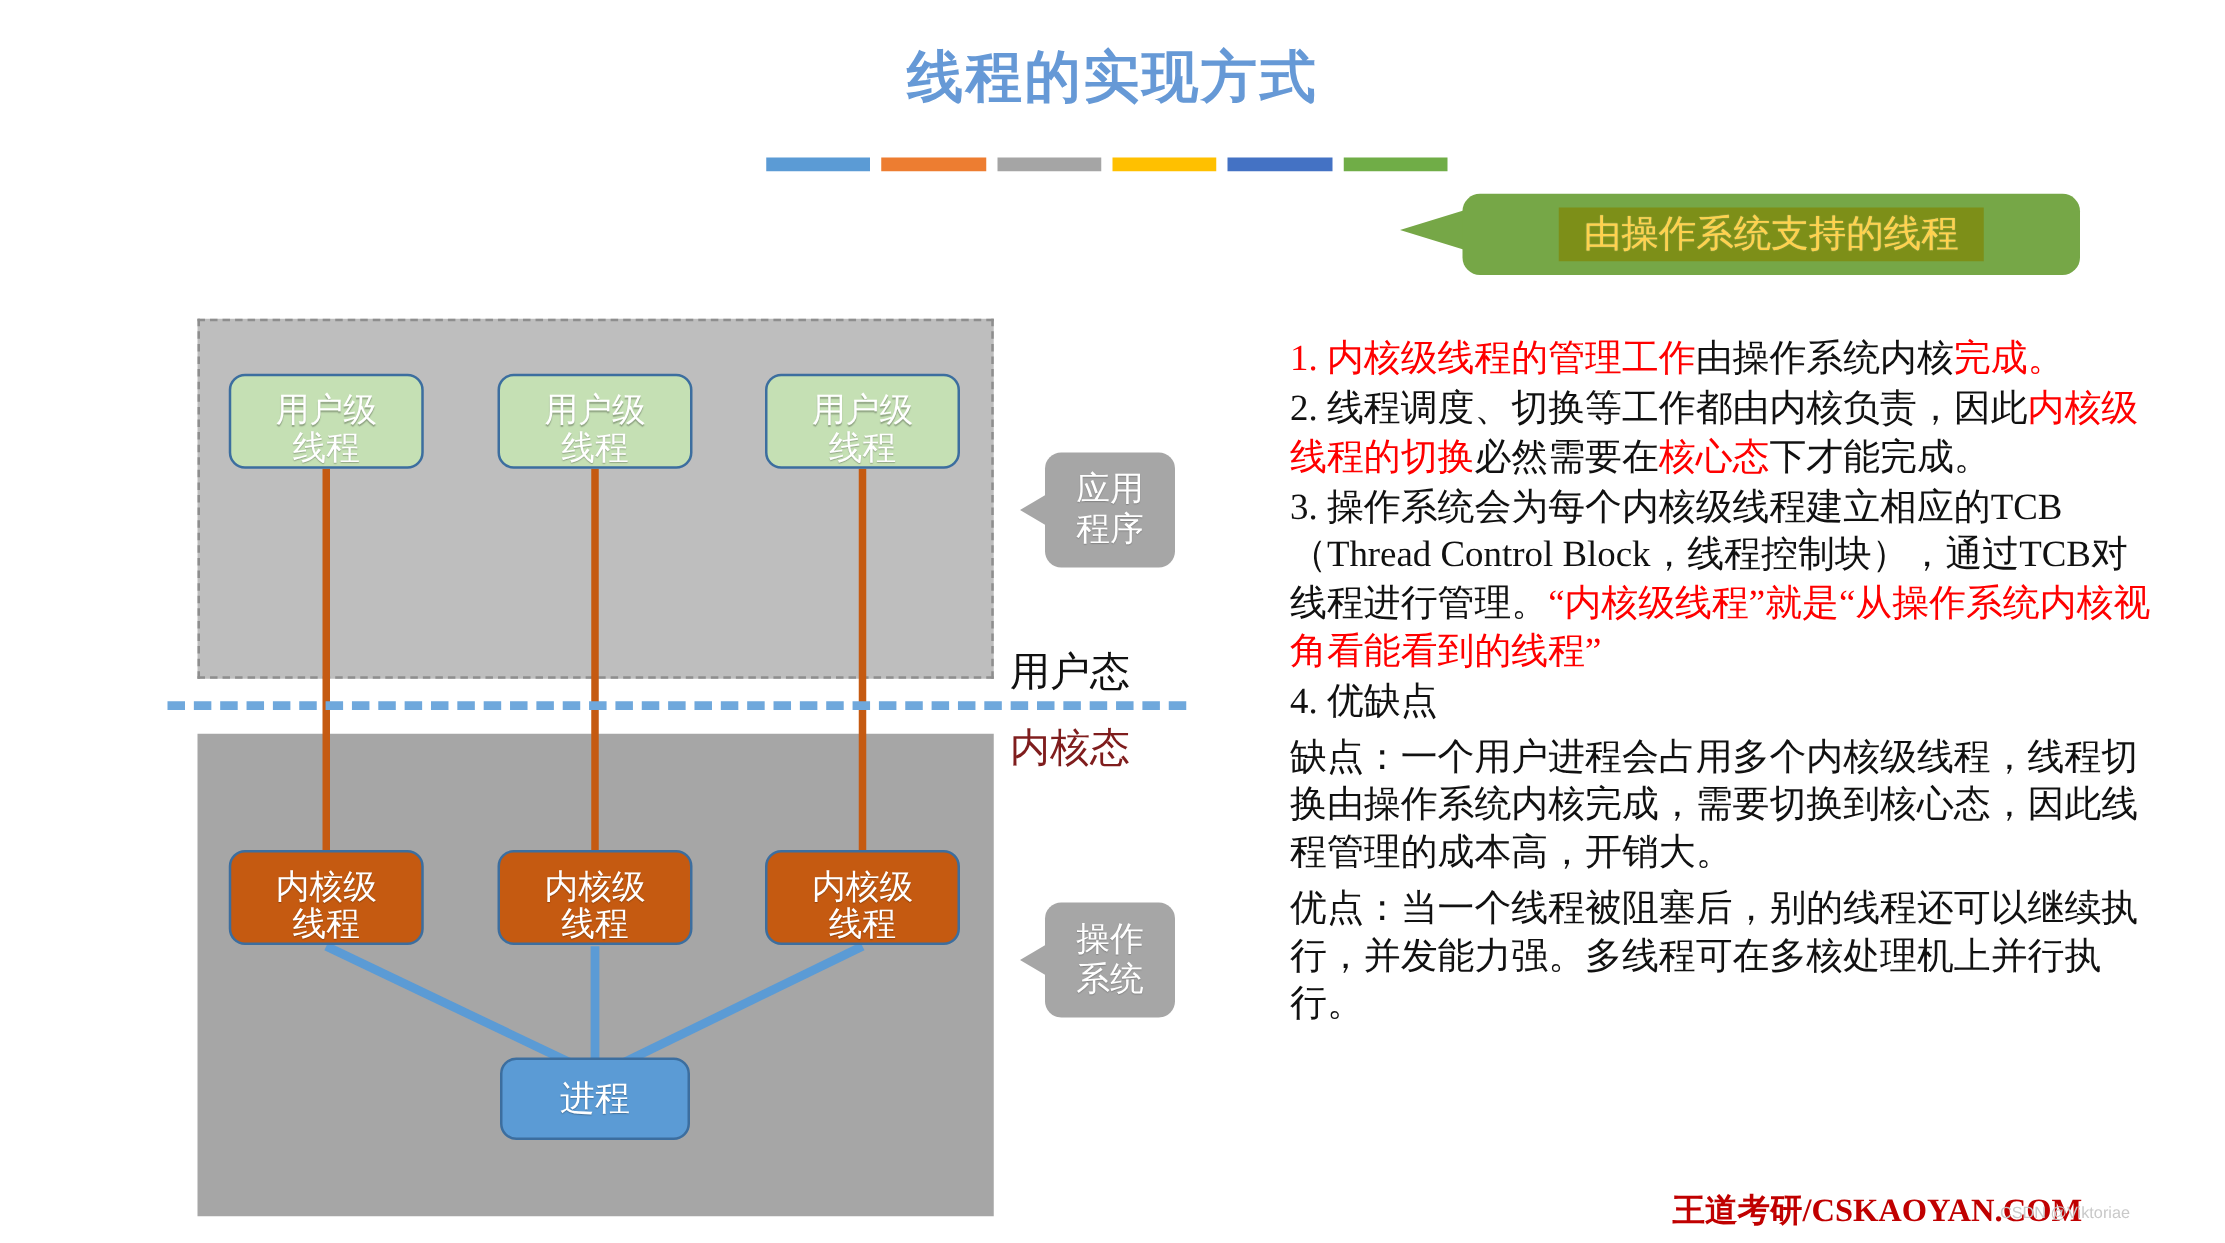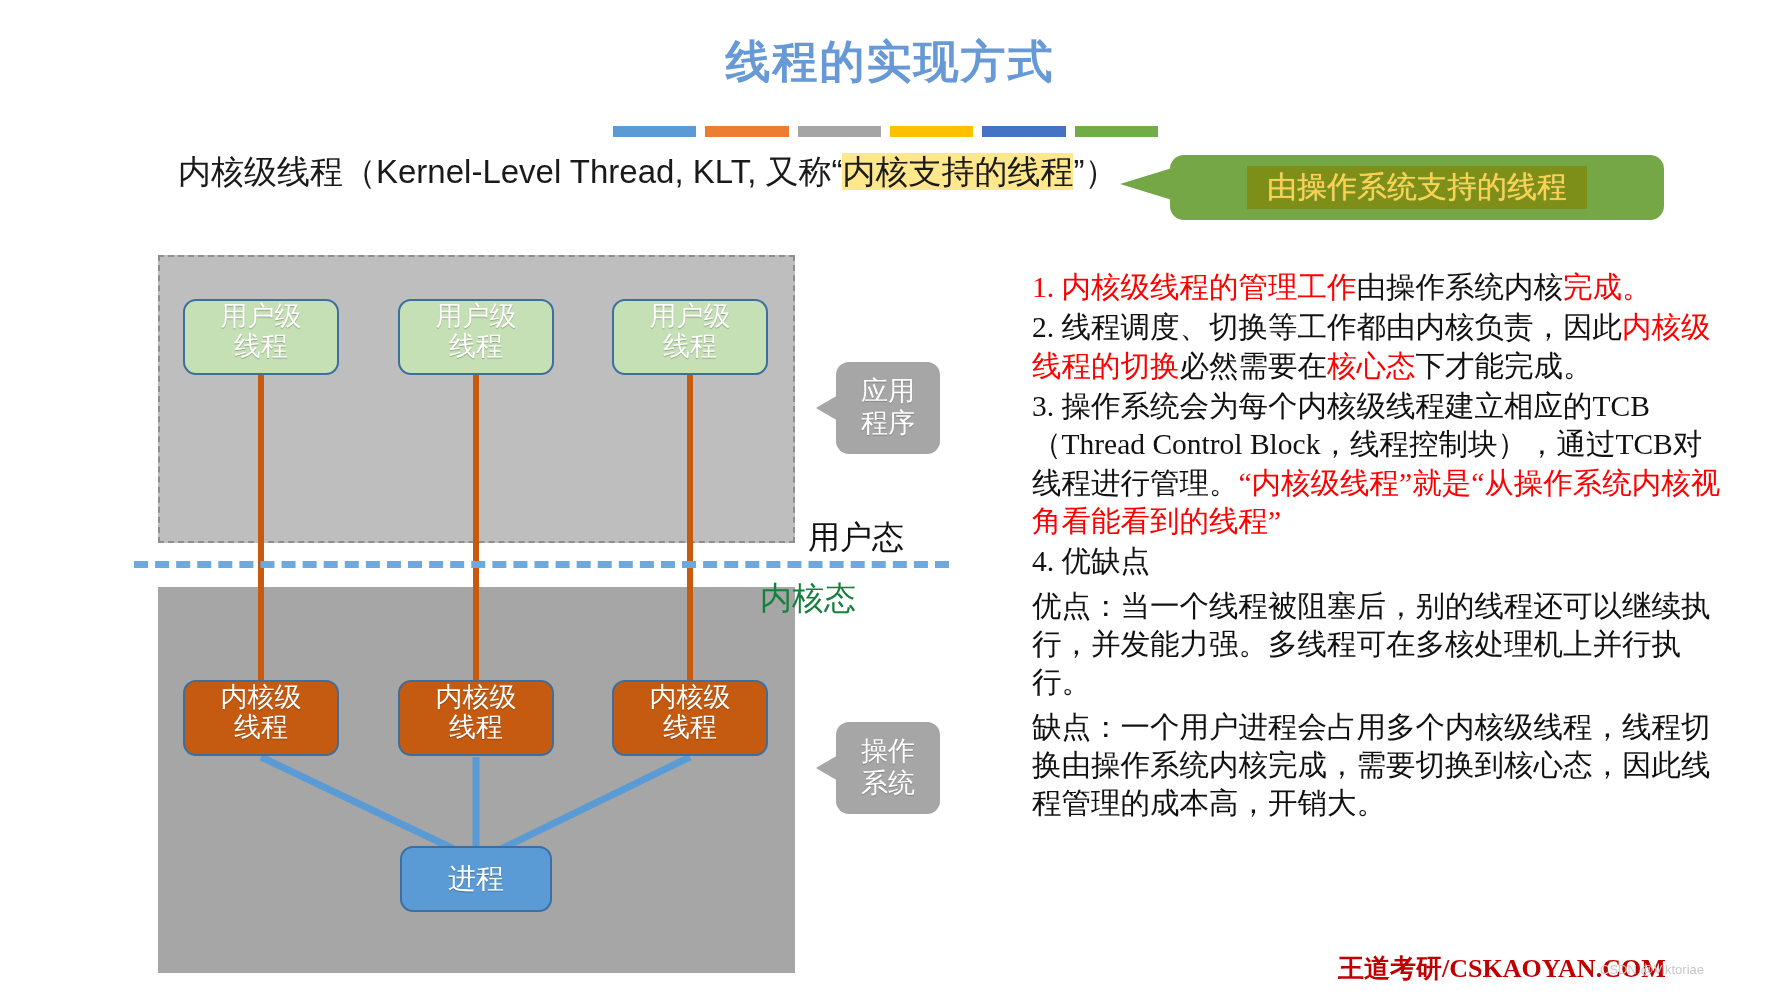--- a/index.html
+++ b/index.html
@@ -69,31 +69,31 @@
   #mode-divider{
     position:absolute;left:134px;top:561px;width:815px;height:0;
     border-top:7px dashed #6FA8DC;
   }
   #label-user-mode{
     position:absolute;left:808px;top:516px;
     font-family:"Liberation Serif","DejaVu Serif",serif;
     font-size:32px;color:#111;white-space:nowrap;
   }
   #label-kernel-mode{
-    position:absolute;left:760px;top:577px;
+    position:absolute;left:808px;top:577px;
     font-family:Liberation Serif, serif;
-    font-size:32px;color:#15803d;white-space:nowrap;
+    font-size:32px;color:#7f1d1d;white-space:nowrap;
   }
   #svg-links{position:absolute;left:0;top:0;width:1780px;height:994px;pointer-events:none;}
 
   
   .node{
     position:absolute;width:156px;height:76px;
     border:2px solid #3C6E9F;border-radius:13px;
-    display:flex;flex-direction:column;align-items:center;justify-content:flex-start;
+    display:flex;flex-direction:column;align-items:center;justify-content:flex-end;
     font-family:"Liberation Serif","DejaVu Serif",serif;
     font-size:27px;line-height:1.12;color:#ffffff;
     box-sizing:border-box;
     text-shadow:0 1px 1px rgba(0,0,0,.28);
   }
   .node.ult{background:#C5E0B4;}
   .node.ult .l1,.node.ult .l2{color:#ffffff;}
   .node.klt{background:#C55A11;}
   .node-proc{
     position:absolute;left:400px;top:846px;width:152px;height:66px;
@@ -150,21 +150,20 @@
   <div id="page-title">线程的实现方式</div>
   <div id="title-rule">
     <span style="background: rgb(91, 155, 213);"></span>
     <span style="background: rgb(237, 125, 49);"></span>
     <span style="background: rgb(165, 165, 165);"></span>
     <span style="background: rgb(255, 192, 0);"></span>
     <span style="background: rgb(68, 114, 196);"></span>
     <span style="background: rgb(112, 173, 71);"></span>
   </div>
 
-  <div id="subtitle"><span>内核级线程（Kernel-Level Thread, KLT, 又称“</span><span class="hl">内核支持的线程</span><span>”）</span></div>
 
   <div id="green-callout-tail"></div>
   <div id="green-callout">
     <span id="green-callout-text">由操作系统支持的线程</span>
   </div>
 
   <div id="user-area"></div>
   <div id="kernel-area"></div>
 
   <svg id="svg-links">
@@ -226,20 +225,20 @@
 
   <div id="body-text">
     <div class="para"><span class="red">1. </span><span class="red">内核级线程的管理工作</span><span>由操作系统内核</span><span class="red">完成。</span></div>
 
     <div class="para"><span>2. </span><span>线程调度、切换等工作都由内核负责，因此</span><span class="red">内核级线程的切换</span><span>必然需要在</span><span class="red">核心态</span><span>下才能完成。</span></div>
 
     <div class="para"><span>3. </span><span>操作系统会为每个内核级线程建立相应的TCB（Thread Control Block，线程控制块），通过TCB对线程进行管理。</span><span class="red">“内核级线程”就是“从操作系统内核视角看能看到的线程”</span></div>
 
     <div class="para"><span>4. </span><span>优缺点</span></div>
 
+    <div class="para sp">缺点：一个用户进程会占用多个内核级线程，线程切换由操作系统内核完成，需要切换到核心态，因此线程管理的成本高，开销大。</div>
     <div class="para sp">优点：当一个线程被阻塞后，别的线程还可以继续执行，并发能力强。多线程可在多核处理机上并行执行。</div>
-    <div class="para sp">缺点：一个用户进程会占用多个内核级线程，线程切换由操作系统内核完成，需要切换到核心态，因此线程管理的成本高，开销大。</div>
   </div>
 
   <div id="footer-brand">王道考研/CSKAOYAN.COM</div>
   <div id="watermark">CSDN @Viktoriae</div>
 
 </div>
 
 </body></html>

